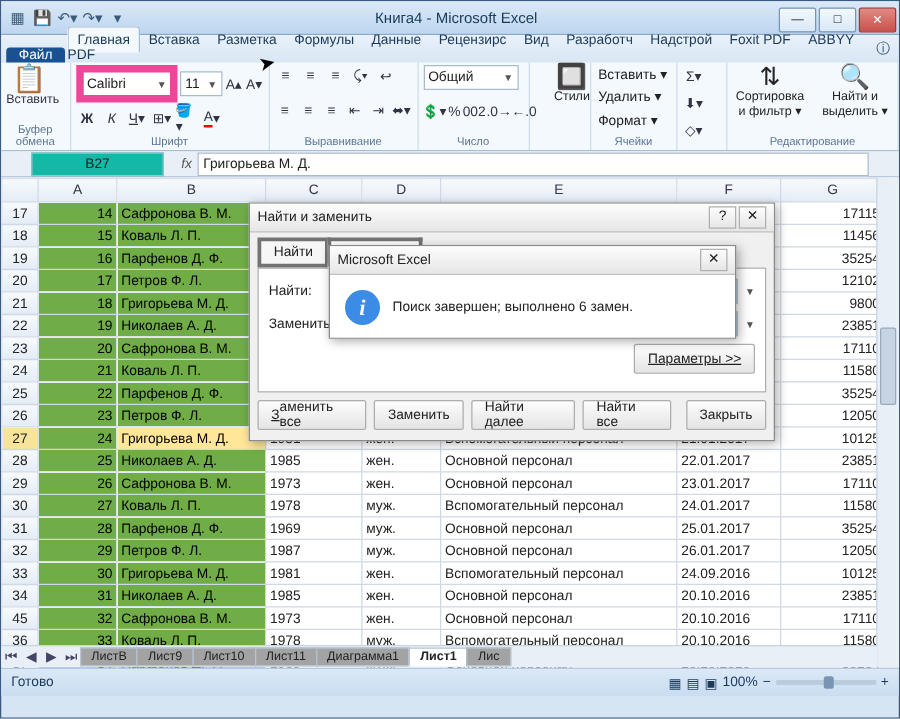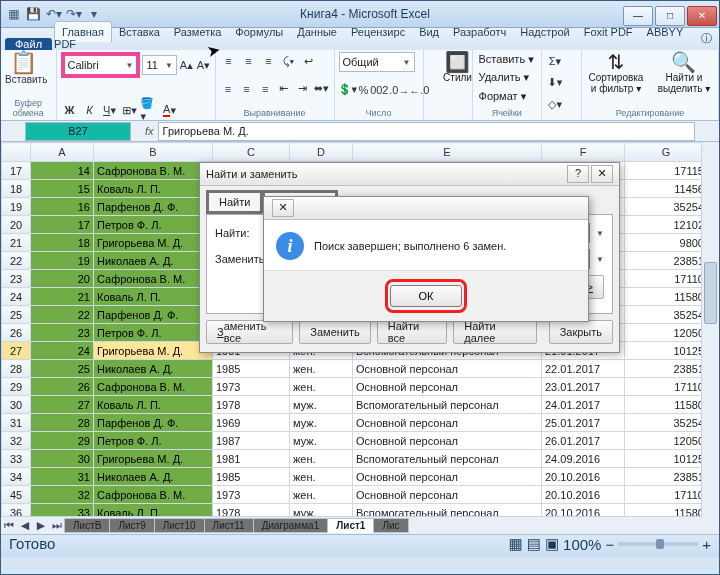--- a/index.html
+++ b/index.html
@@ -15,21 +15,21 @@
 .file-tab{background:#1a5190;color:#fff;padding:0 10px;margin-right:2px;border-radius:3px 3px 0 0;font-size:11px}
 .rtab{padding:4px 7px;color:#1a3a5a;cursor:default;font-size:11px}
 .rtab.active{background:#f4f9fd;border:1px solid #a9bed6;border-bottom:none;border-radius:3px 3px 0 0}
 .ribbon-body{height:70px;background:#f4f9fd;border-bottom:1px solid #a9bed6;display:flex}
 .rgroup{border-right:1px solid #cddced;padding:2px 4px 1px 4px;display:flex;flex-direction:column;justify-content:space-between}
 .rgroup-title{font-size:9px;color:#5a7694;text-align:center;padding:1px 0}
 .rrow{display:flex;gap:2px;align-items:center}
 .rbtn-sm{width:18px;height:18px;display:flex;align-items:center;justify-content:center;font-size:11px;color:#334}
 .paste-big{width:38px;text-align:center;font-size:10px;color:#334}
 .paste-icon{font-size:22px;line-height:22px}
-.font-box{width:80px;height:18px;border:4px solid #ec4899;background:#fff;font-size:11px;padding:0 3px;display:flex;align-items:center;justify-content:space-between}
+.font-box{width:80px;height:18px;border:6px solid #ec4899;background:#fff;font-size:11px;padding:0 3px;display:flex;align-items:center;justify-content:space-between}
 .size-box{width:32px;height:18px;border:1px solid #abc;background:#fff;font-size:11px;padding:0 3px;display:flex;align-items:center;justify-content:space-between}
 .num-fmt{width:68px;height:18px;border:1px solid #abc;background:#fff;font-size:11px;padding:0 3px;display:flex;align-items:center;justify-content:space-between}
 .cell-btn{font-size:11px;padding:1px 2px;display:flex;align-items:center;gap:2px}
 .big-btn{width:60px;text-align:center;font-size:10px}
 .big-btn .bicon{font-size:20px;line-height:20px}
 .namebox-row{height:20px;background:#e8eff7;display:flex;align-items:center;border-bottom:1px solid #a9bed6}
 .namebox{width:96px;height:17px;border:1px solid #abc;background:#14b8a6;margin:0 10px 0 24px;font-size:11px;padding:0 4px;display:flex;align-items:center;justify-content:center}
 .fx{font-style:italic;color:#555;margin:0 4px}
 .formula-bar{flex:1;height:17px;border:1px solid #abc;background:#fff;margin-right:24px;padding:0 4px;display:flex;align-items:center}
 .grid-wrap{position:relative;height:392px;overflow:hidden;background:#fff}
@@ -43,24 +43,24 @@
 .colC{width:70px}
 .colD{width:56px}
 .colE{width:182px}
 .colF{width:76px}
 .colG{width:76px;text-align:right}
 tr.hl .rowhdr{background:#f7e39a}
 tr.hl td.colB{background:#ffe699}
 .vsb{position:absolute;right:0;top:0;width:17px;height:100%;background:#e8eff7;border-left:1px solid #c6d4e3}
 .vsb .thumb{position:absolute;left:2px;right:2px;top:120px;height:60px;background:#c6d4e3;border:1px solid #9ab;border-radius:2px}
 .hsb{position:absolute;left:0;right:17px;bottom:0;height:17px;background:#e8eff7;border-top:1px solid #c6d4e3;display:flex;align-items:center}
-.sheet-tab{padding:1px 8px;background:#737373;border:1px solid #b7c4d4;margin-left:-1px;font-size:10px}
+.sheet-tab{padding:1px 8px;background:#a3a3a3;border:1px solid #b7c4d4;margin-left:-1px;font-size:10px}
 .sheet-tab.active{background:#fff;border-bottom-color:#fff;font-weight:bold}
 .tab-nav{width:16px;text-align:center;color:#446}
-.statusbar{height:22px;background:linear-gradient(#dbe9f7,#c9ddf1);display:flex;align-items:flex-start;justify-content:space-between;padding:0 8px;border-top:1px solid #a9bed6;font-size:15px;color:#1a3a5a}
+.statusbar{height:22px;background:linear-gradient(#dbe9f7,#c9ddf1);display:flex;align-items:center;justify-content:space-between;padding:0 8px;border-top:1px solid #a9bed6;font-size:11px;color:#1a3a5a}
 .zoom{display:flex;align-items:center;gap:4px}
 .zoom .ztrack{width:80px;height:4px;background:#bacde0;position:relative}
 .zoom .zthumb{position:absolute;left:38px;top:-3px;width:8px;height:10px;background:#7a95b3;border-radius:2px}
 
 
 .dlg{position:absolute;left:198px;top:161px;width:419px;background:#f0f0f0;border:1px solid #8a8a8a;box-shadow:2px 2px 8px rgba(0,0,0,.3);font-size:11px}
 .dlg-title{height:22px;background:linear-gradient(#fdfdfd,#e6e6e6);display:flex;align-items:center;padding:0 6px;border-bottom:1px solid #c0c0c0}
 .dlg-title span{flex:1}
 .dlg-title .wbtn{width:20px;height:16px;border:1px solid #b0b0b0;background:linear-gradient(#fdfdfd,#e6e6e6);margin-left:2px;text-align:center;font-size:11px;line-height:14px}
 .dlg-tabs{display:flex;padding:4px 6px 0 6px}
@@ -139,20 +139,21 @@
             <b>Ж</b>
           </div>
         <div class="rbtn-sm">
             <i>К</i>
           </div>
         <div class="rbtn-sm"><u>Ч</u>▾</div>
         <div class="rbtn-sm">⊞▾</div>
         <div class="rbtn-sm">🪣▾</div>
         <div class="rbtn-sm"><span style="border-bottom:2px solid red">А</span>▾</div>
       </div>
+      <div class="rgroup-title">Шрифт</div>
     </div>
     <div class="rgroup" style="width:110px">
       <div class="rrow">
         <div class="rbtn-sm">≡</div>
         <div class="rbtn-sm">≡</div>
         <div class="rbtn-sm">≡</div>
         <div class="rbtn-sm">⤹▾</div>
         <div class="rbtn-sm">↩</div>
       </div>
       <div class="rrow">
@@ -509,36 +510,32 @@
             <u>Параметры &gt;&gt;</u>
           </div>
         </div>
     </div>
     <div class="dlg-btns">
       <div class="btn">
           <u>З</u>
           <span>аменить все</span>
         </div>
       <div class="btn">Заменить</div>
+      <div class="btn">Найти далее</div>
       <div class="btn">Найти все</div>
-      <div class="btn">Найти далее</div>
       <div style="flex:1"></div>
       <div class="btn">Закрыть</div>
     </div>
   </div>
 
   <div class="msg">
     <div class="dlg-title">
+      <span>Microsoft Excel</span>
       <div class="wbtn">✕</div>
     </div>
     <div class="msg-body">
       <div class="info-icon">i</div>
       <div>Поиск завершен; выполнено 6 замен.</div>
     </div>
-    <div class="msg-foot">
-      <div class="ok-ring">
-        <button class="ok-btn">ОК</button>
-      </div>
-    </div>
   </div>
 
   <div class="cursor">➤</div>
 </div>
 
 </body></html>

